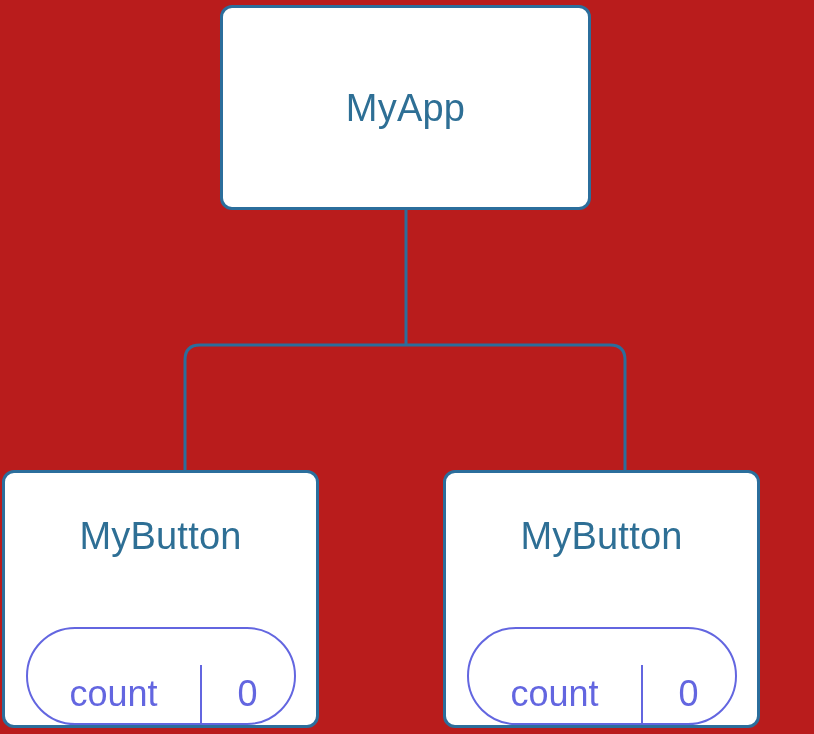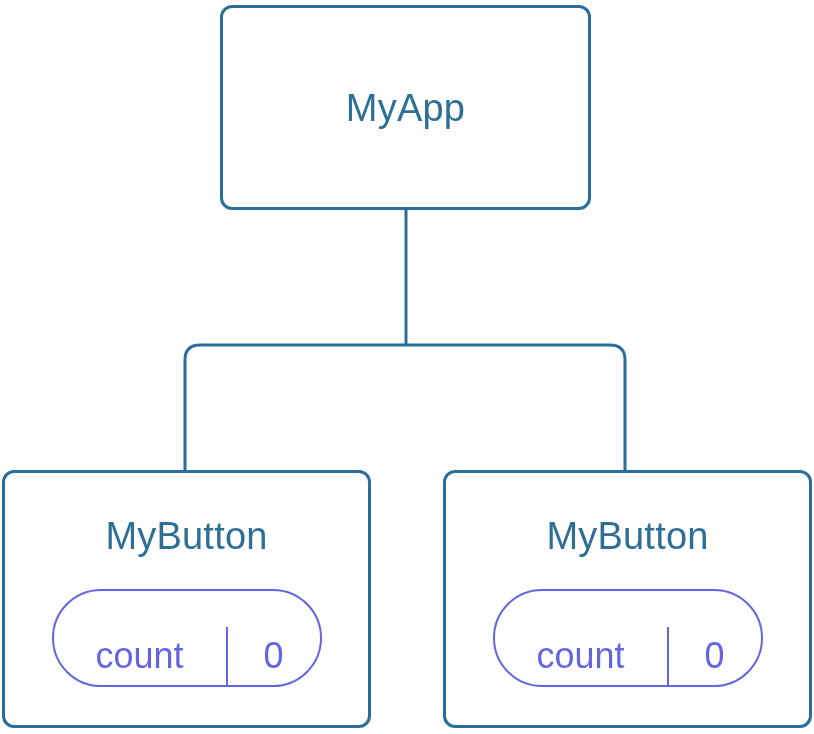--- a/index.html
+++ b/index.html
@@ -11,21 +11,21 @@
     height: 734px;
     background: #4d6874;
     font-family: "Liberation Sans", sans-serif;
     overflow: hidden;
   }
 
   #canvas {
     position: relative;
     width: 814px;
     height: 734px;
-    background: #ffffff;
+    background: #b91c1c;
   }
 
   
   #edges {
     position: absolute;
     left: 0;
     top: 0;
     width: 814px;
     height: 734px;
     z-index: 1;
@@ -47,23 +47,23 @@
   .node-root {
     left: 220px;
     top: 5px;
     width: 371px;
     height: 205px;
     justify-content: center;
   }
 
   .node-child {
     top: 470px;
-    width: 369px;
+    width: 317px;
     height: 258px;
-    justify-content: flex-start;
+    justify-content: space-between;
     padding-top: 44px;
   }
 
   .node-child-left  { left: 2px; }
   .node-child-right { left: 443px; }
 
   .node-title {
     color: #2e6f95;
     font-size: 38px;
     line-height: 1;

